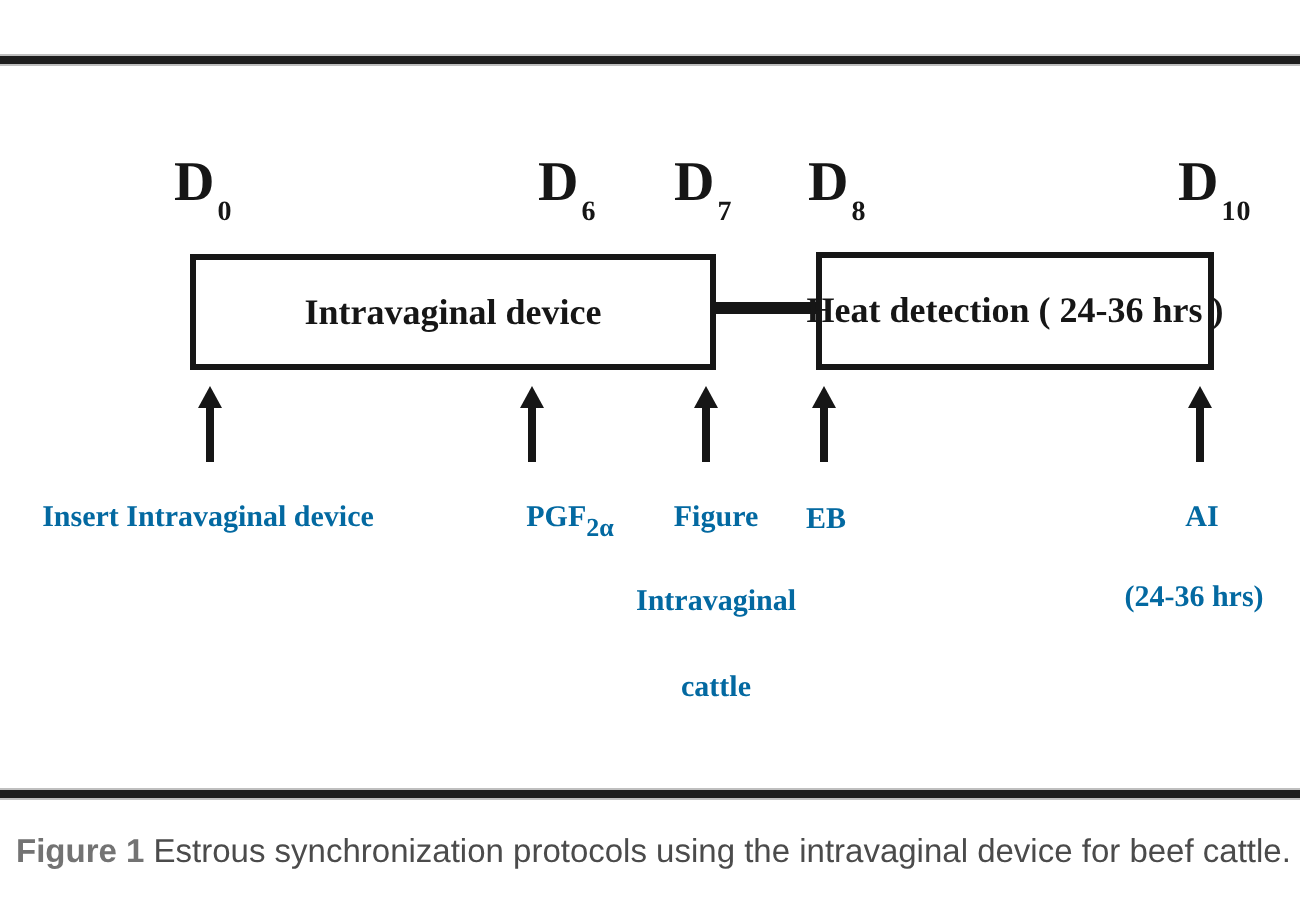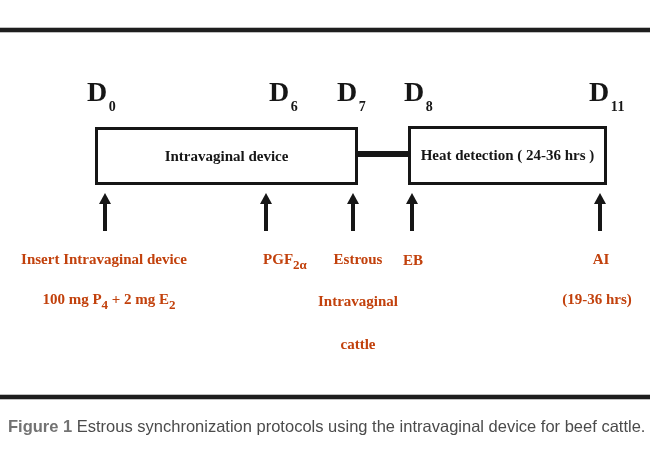--- a/index.html
+++ b/index.html
@@ -28,21 +28,21 @@
   .day .sub {
     font-size: 14px; font-weight: bold;
     position: relative; top: 10px; left: 1px;
   }
 
   .tbox {
     position: absolute;
     border: 3px solid #161616;
     background: #ffffff;
     display: flex; align-items: center; justify-content: center;
-    font-weight: bold; font-size: 15px; color: #161616;
+    font-weight: bold; font-size: 18px; color: #161616;
     white-space: nowrap;
   }
   .box-device { left: 95px;  top: 127px; width: 263px; height: 58px; }
   .box-heat   { left: 408px; top: 126px; width: 199px; height: 59px; }
 
   .connector {
     position: absolute; left: 355px; top: 151px;
     width: 56px; height: 6px; background: #161616;
   }
 
@@ -55,21 +55,21 @@
     width: 0; height: 0;
     border-left: 6px solid transparent;
     border-right: 6px solid transparent;
     border-bottom: 11px solid #161616;
   }
   .arrow .shaft { width: 4px; height: 27px; background: #161616; }
 
   .lbl {
     position: absolute;
     transform: translateX(-50%);
-    font-weight: bold; font-size: 15px; color: #c2410c;
+    font-weight: bold; font-size: 15px; color: #0369a1;
     white-space: nowrap; 
   }
   .lbl .sub { font-size: 13px; font-weight: bold; position: relative; top: 5px; }
 
   .caption {
     position: absolute; left: 8px; top: 417px; width: 640px;
     font-family: "Liberation Sans", sans-serif;
     font-size: 16.5px; color: #4b4b4b; white-space: nowrap;
   }
   .caption b { color: #737373; }
@@ -78,21 +78,21 @@
 <body>
 
 <div class="stage">
 
   <div class="rule top"></div>
 
   <div class="day" style="left:87px"><span>D</span><span class="sub">0</span></div>
   <div class="day" style="left:269px"><span>D</span><span class="sub">6</span></div>
   <div class="day" style="left:337px"><span>D</span><span class="sub">7</span></div>
   <div class="day" style="left:404px"><span>D</span><span class="sub">8</span></div>
-  <div class="day" style="left:589px"><span>D</span><span class="sub">11</span></div>
+  <div class="day" style="left:589px"><span>D</span><span class="sub">10</span></div>
 
   <div class="tbox box-device">
     <span>Intravaginal device</span>
   </div>
   <div class="connector"></div>
   <div class="tbox box-heat">
     <span>Heat detection ( 24-36 hrs )</span>
   </div>
 
   <div class="arrow" style="left:105px">
@@ -111,27 +111,26 @@
       <div class="head"></div>
       <div class="shaft"></div>
     </div>
   <div class="arrow" style="left:600px">
       <div class="head"></div>
       <div class="shaft"></div>
     </div>
 
   <div class="lbl" style="left:104px; top:251px">Insert Intravaginal device</div>
   <div class="lbl" style="left:285px; top:251px"><span>PGF</span><span class="sub">2α</span></div>
-  <div class="lbl" style="left:358px; top:251px">Estrous</div>
+  <div class="lbl" style="left:358px; top:251px">Figure</div>
   <div class="lbl" style="left:413px; top:252px">EB</div>
   <div class="lbl" style="left:601px; top:251px">AI</div>
 
-  <div class="lbl" style="left:109px; top:291px"><span>100 mg P</span><span class="sub">4</span><span> + 2 mg E</span><span class="sub">2</span></div>
   <div class="lbl" style="left:358px; top:293px">Intravaginal</div>
-  <div class="lbl" style="left:597px; top:291px">(19-36 hrs)</div>
+  <div class="lbl" style="left:597px; top:291px">(24-36 hrs)</div>
 
   <div class="lbl" style="left:358px; top:336px">cattle</div>
 
   <div class="rule bottom"></div>
 
   <div class="caption">
     <b>Figure 1</b><span> Estrous synchronization protocols using the intravaginal device for beef cattle.</span>
   </div>
 
 </div>

